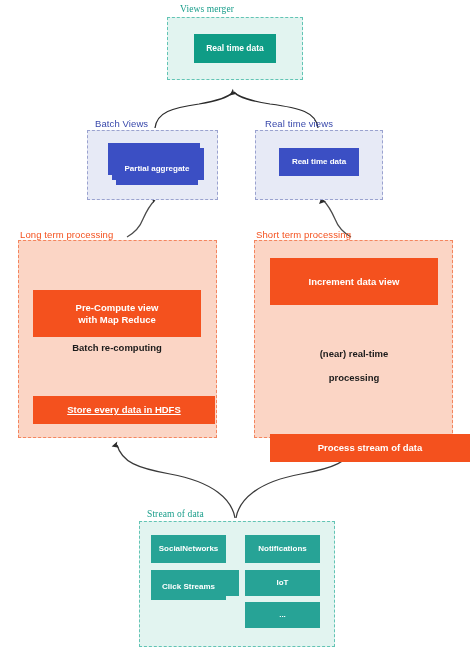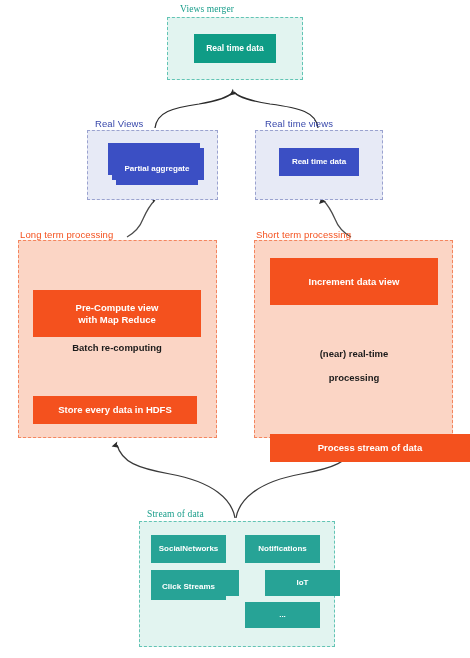--- a/index.html
+++ b/index.html
@@ -133,40 +133,40 @@
     <path d="M354,396 L354,306" fill="none" stroke="#6b6b6b" stroke-width="1.2" marker-end="url(#ah)"></path>
 
     <path d="M100,382 A34,34 0 1 1 131,382" fill="none" stroke="#eec2b0" stroke-width="1.7" marker-end="url(#ah-loop)"></path>
   </svg>
 
   <div class="group teal" style="left:167px; top:17px; width:136px; height:63px;"></div>
   <div class="group-label label teal" style="left:180px; top:4px;">Views merger</div>
   <div class="node teal-dark" style="left:194px; top:34px; width:82px; height:29px; font-size:8.5px;">Real time data</div>
 
   <div class="group lav" style="left:87px; top:130px; width:131px; height:70px;"></div>
-  <div class="group-label label lav" style="left:95px; top:118px;">Real Views</div>
+  <div class="group-label label lav" style="left:95px; top:118px;">Batch Views</div>
   <div class="stack-layer" style="left:108px; top:143px; width:92px; height:32px;"></div>
   <div class="stack-layer" style="left:112px; top:148px; width:92px; height:32px;"></div>
   <div class="node blue" style="left:116px; top:153px; width:82px; height:32px; font-size:8px;">Partial aggregate</div>
 
   <div class="group lav" style="left:255px; top:130px; width:128px; height:70px;"></div>
   <div class="group-label label lav" style="left:265px; top:118px;">Real time views</div>
   <div class="node blue" style="left:279px; top:148px; width:80px; height:28px; font-size:8px;">Real time data</div>
 
   <div class="group salmon" style="left:18px; top:240px; width:199px; height:198px;"></div>
   <div class="group-label label salmon" style="left:20px; top:229px;">Long term processing</div>
 
   <div class="node orange" style="left:33px; top:258px; width:168px; height:47px; font-size:9.5px; flex-direction:column;margin-top:32px;">
     <span>Pre-Compute view</span>
     <span>with Map Reduce</span>
   </div>
 
   <div class="inlabel" style="left:47px; top:342px; width:140px;">Batch re-computing</div>
 
-  <div class="node orange" style="left:33px; top:396px; width:164px; height:28px; font-size:9.5px;">Store every data in HDFS</div>
+  <div class="node orange" style="left:33px; top:396px; width:182px; height:28px; font-size:9.5px;text-decoration:underline;">Store every data in HDFS</div>
 
   <div class="group salmon" style="left:254px; top:240px; width:199px; height:198px;"></div>
   <div class="group-label label salmon" style="left:256px; top:229px;">Short term processing</div>
 
   <div class="node orange" style="left:270px; top:258px; width:168px; height:47px; font-size:9.5px;">Increment data view</div>
 
   <div class="inlabel" style="left:284px; top:336px; width:140px;">
     <span>(near) real-time</span><br>
     <span>processing</span>
   </div>
@@ -176,18 +176,18 @@
   <div class="group teal" style="left:139px; top:521px; width:196px; height:126px;"></div>
   <div class="group-label label teal" style="left:147px; top:509px;">Stream of data</div>
 
   <div class="node teal-tile" style="left:151px; top:535px; width:75px; height:28px; font-size:8px; flex-direction:row;">
     <span>Social</span>
     <span>Networks</span>
   </div>
   <div class="node teal-tile" style="left:245px; top:535px; width:75px; height:28px; font-size:8px;">Notifications</div>
 
   <div class="node teal-tile" style="left:151px; top:570px; width:88px; height:26px; font-size:8px;">Geo</div>
-  <div class="node teal-tile" style="left:245px; top:570px; width:75px; height:26px; font-size:8px;margin-left:20px;">IoT</div>
+  <div class="node teal-tile" style="left:245px; top:570px; width:75px; height:26px; font-size:8px;">IoT</div>
 
   <div class="node teal-tile" style="left:151px; top:574px; width:75px; height:26px; font-size:8px;">Click Streams</div>
   <div class="node teal-tile" style="left:245px; top:602px; width:75px; height:26px; font-size:8px;">...</div>
 
 </div>
 
 </body></html>

